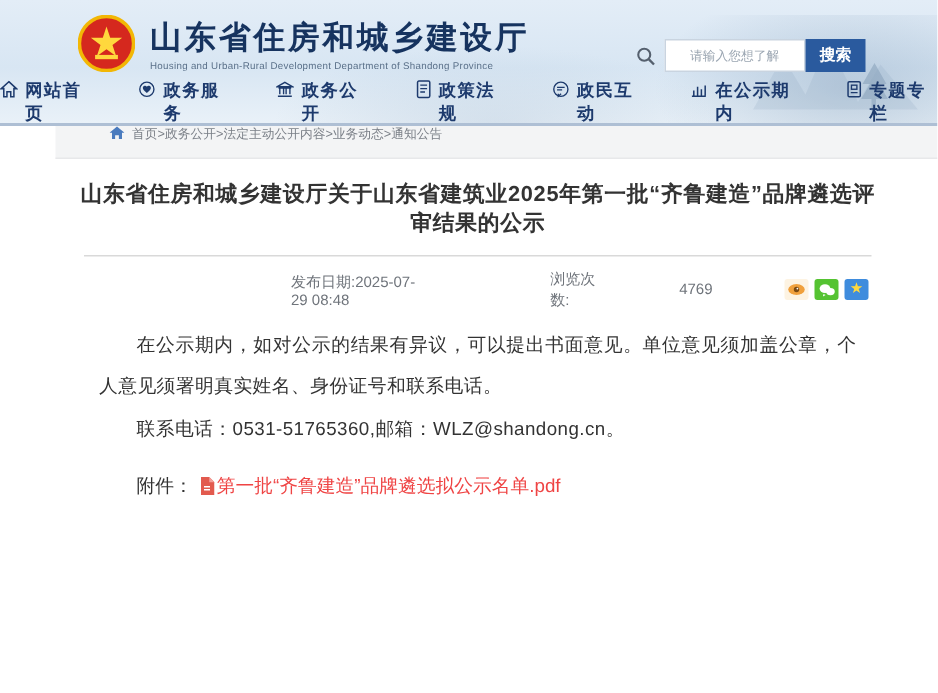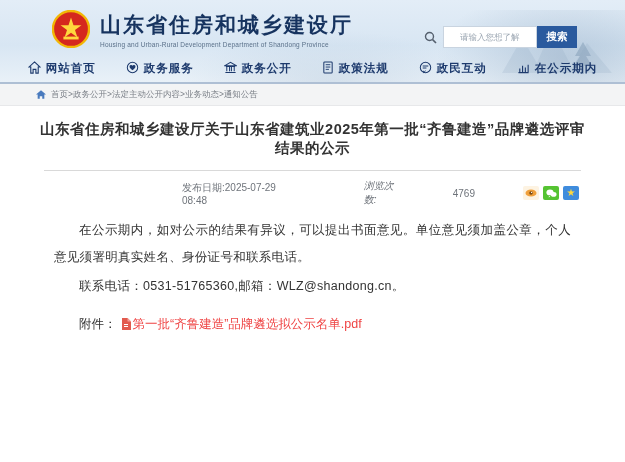--- a/index.html
+++ b/index.html
@@ -31,31 +31,31 @@
 
   
   .nav { position:absolute; left:0; right:0; bottom:2px; height:24px;
     display:flex; justify-content:center; gap:30px; align-items:center; }
   .nav-item { display:flex; align-items:flex-start; gap:5px; cursor:pointer; }
   .nav-item svg { display:block; }
   .nav-item .lbl { font-size:11.5px; font-weight:bold; color:#1d3a6d; letter-spacing:1px; }
 
   
   .crumbbar { height:22px; background:#f3f4f5; border-bottom:1px solid #e7e8ea;
-    display:flex; align-items:center; padding-left:36px; }
+    display:flex; align-items:flex-start; padding-left:36px;margin-left:37px; }
   .crumbbar .txt { font-size:8.5px; color:#7a7f87; margin-left:5px; }
 
   
-  .article { padding:14px 40px 0 40px; }
+  .article { padding:14px 40px 0 52px; }
   .a-title { text-align:center; font-size:14.5px; font-weight:bold; color:#333;
     letter-spacing:.5px; }
   .a-rule { border:none; border-top:1px solid #d9d9d9; margin:12px 4px 0 4px; }
   .meta { display:flex; align-items:center; margin-top:8px; padding-left:142px;
     font-size:10px; color:#6f747b;gap:48px; }
-  .meta .views-lbl { margin-left:34px;font-style:italic; }
+  .meta .views-lbl { margin-left:34px; }
   .meta .views-num { margin-left:6px; }
   .share { margin-left:auto; display:flex; gap:4px; align-items:center; padding-right:6px; }
   .share .chip { width:16px; height:14px; border-radius:2px; display:flex;
     align-items:center; justify-content:center; cursor:pointer; }
   .chip.eye { background:#fdf3e2; }
   .chip.wechat { background:#55c332; }
   .chip.fav { background:#3f8cdd; color:#ffd83d; font-size:10px; line-height:1; }
 
   .body-text { margin-top:10px; padding:0 14px; }
   .body-text p { font-size:12.5px; color:#333; line-height:2.15; text-indent:2em;
@@ -132,20 +132,28 @@
           <path d="M4 5.5 h6 M4 7.5 h4" stroke="#1d3a6d" stroke-width="1.1"></path>
           <path d="M5 10.5 l0 2 l2.2 -2" fill="none" stroke="#1d3a6d" stroke-width="1"></path>
         </svg>
       <span class="lbl">政民互动</span>
     </div>
     <div class="nav-item">
       <svg width="13" height="13" viewBox="0 0 14 14">
           <path d="M1.5 12.5 h11 M3 12 v-4 M6 12 v-7 M9 12 v-5 M12 12 v-8" stroke="#1d3a6d" stroke-width="1.2" fill="none"></path>
         </svg>
       <span class="lbl">在公示期内</span>
+    </div>
+    <div class="nav-item">
+      <svg width="12" height="13" viewBox="0 0 12 14">
+          <rect x="1.5" y="1.5" width="9" height="11" rx="1" fill="none" stroke="#1d3a6d" stroke-width="1.1"></rect>
+          <rect x="4" y="4" width="4" height="3" fill="none" stroke="#1d3a6d" stroke-width="1"></rect>
+          <path d="M3.5 9.5 h5" stroke="#1d3a6d" stroke-width="1"></path>
+        </svg>
+      <span class="lbl">专题专栏</span>
     </div>
   </div>
 </div>
 
 <div class="crumbbar">
   <svg width="10" height="9" viewBox="0 0 12 10">
       <path d="M6 0 L12 5 H10 V10 H7.5 V7 H4.5 V10 H2 V5 H0 Z" fill="#4a7bbe"></path>
     </svg>
   <span class="txt">首页&gt;政务公开&gt;法定主动公开内容&gt;业务动态&gt;通知公告</span>
 </div>

